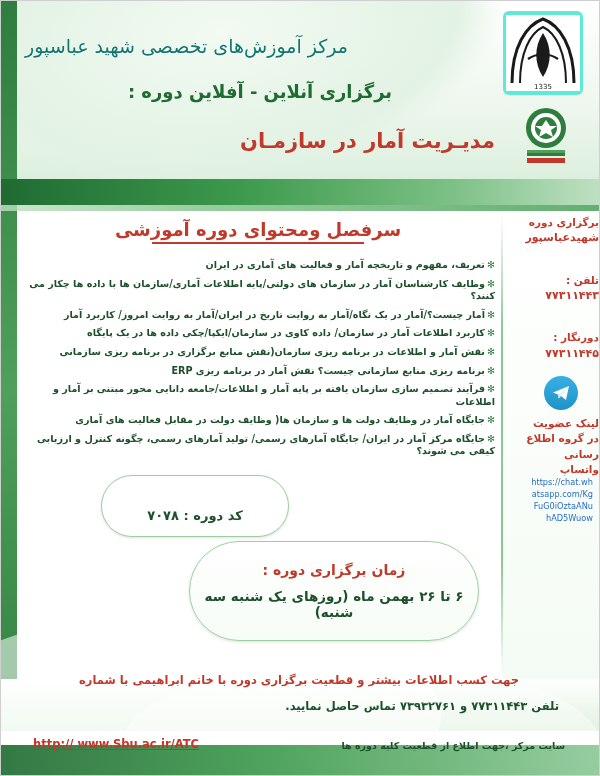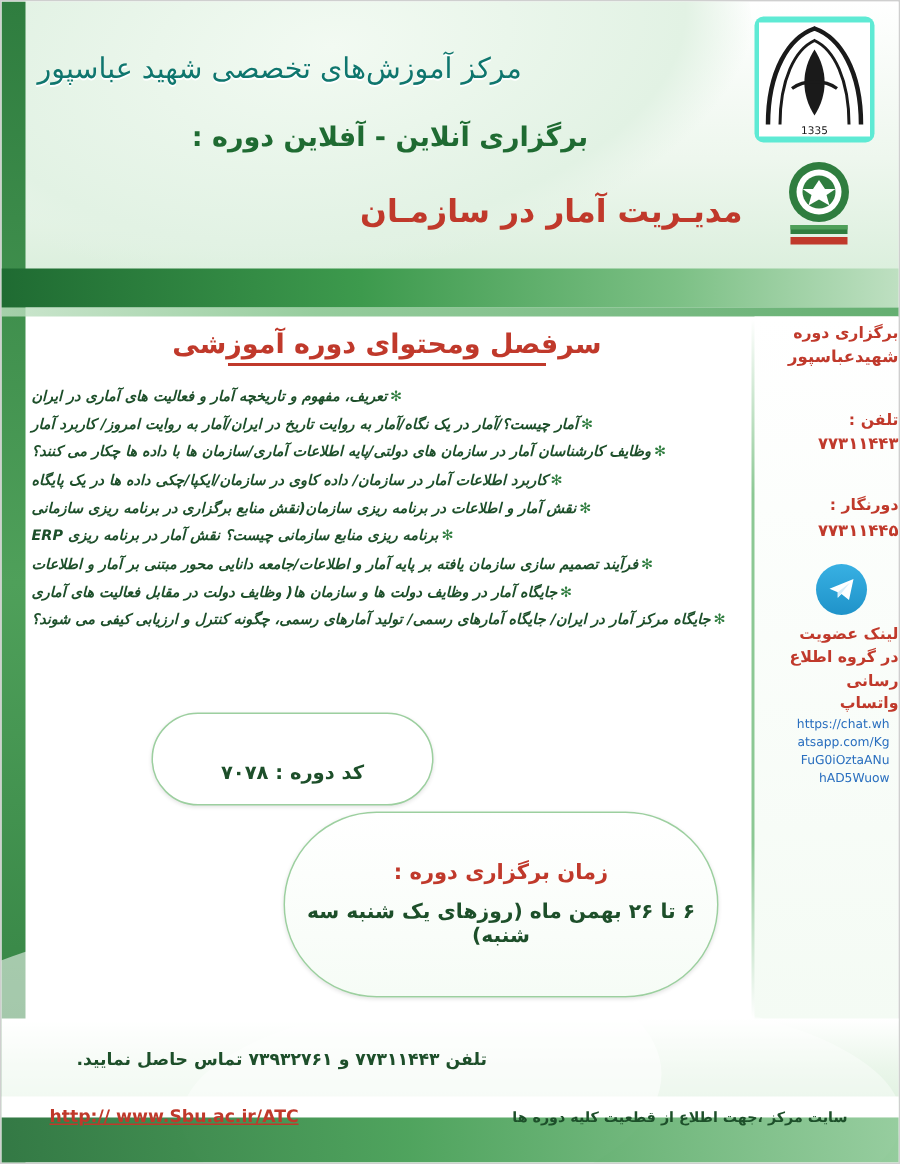--- a/index.html
+++ b/index.html
@@ -134,24 +134,23 @@
   }
   .section-underline {
     width: 212px; height: 2px; margin: 0 auto 12px auto;
     background: #c0392b;
   }
   .topic-list { margin: 0; padding: 0; list-style: none; }
   .topic-list li {
     color: #1d4f2a;
     font-size: 9.6px;
     line-height: 1.28;
-    text-align: left;
+    text-align: right;
     padding: 3.2px 0;
     font-weight: bold;
-    font-style: italic;
   }
   .topic-list li .star { color: #2f7d3f; margin-left: 2px; }
 
   
   .bubble {
     position: absolute;
     background: #ffffff;
     border: 1.5px solid #9ccf9f;
     border-radius: 50% / 50%;
     box-shadow: 0 1px 3px rgba(0,0,0,.12);
@@ -161,21 +160,21 @@
   .bubble-code {
     right: 310px; top: 474px;
     width: 188px; height: 62px;
     border-radius: 110px;
   }
   .bubble-code .txt {
     color: #1d4f2a; font-size: 13px; font-weight: bold; margin-top: 19px;
   }
   .bubble-time {
     right: 120px; top: 540px;
-    width: 290px; height: 124px;
+    width: 290px; height: 100px;
     border-radius: 160px;
     flex-direction: column;
     background: linear-gradient(180deg, #ffffff 0%, #f6fcf6 100%);
   }
   .bubble-time .t1 { color: #c0392b; font-size: 14px; font-weight: bold; margin-bottom: 10px; }
   .bubble-time .t2 { color: #1d4f2a; font-size: 13.5px; font-weight: bold; }
 
   
   .sidebar {
     position: absolute; right: 0; top: 214px;
@@ -199,22 +198,22 @@
 
   
   .footer {
     position: absolute; left: 0; right: 0; bottom: 0; width: 600px; height: 120px;
   }
   .foot-line1 {
     position: absolute; right: 40px; left: 40px; top: 18px;
     text-align: center; color: #c0392b; font-size: 11.5px; font-weight: bold;
   }
   .foot-line2 {
-    position: absolute; right: 40px; left: 52px; top: 44px;
-    text-align: left; color: #1d4f2a; font-size: 11.5px; font-weight: bold;
+    position: absolute; right: 40px; left: 40px; top: 44px;
+    text-align: right; color: #1d4f2a; font-size: 11.5px; font-weight: bold;
   }
   .foot-url {
     position: absolute; left: 34px; bottom: 24px;
     color: #c0392b; font-size: 11.5px; font-weight: bold;
     direction: ltr; text-decoration: underline;
   }
   .foot-note {
     position: absolute; right: 34px; bottom: 24px;
     color: #1d4f2a; font-size: 9.5px; font-weight: bold;
   }
@@ -266,22 +265,22 @@
     <div class="title-2">برگزاری آنلاین - آفلاین دوره :</div>
     <div class="title-3">مدیـریت آمار در سازمـان</div>
   </div>
 
   <div class="content">
     <div class="section-title">سرفصل ومحتوای دوره آموزشی</div>
     <div class="section-underline"></div>
 
     <ul class="topic-list">
       <li><span class="star">✻</span><span>تعریف، مفهوم و تاریخچه آمار و فعالیت های آماری در ایران</span></li>
+      <li><span class="star">✻</span><span>وظایف کارشناسان آمار در سازمان های دولتی/پایه اطلاعات آماری/سازمان ها با داده ها چکار می کنند؟</span></li>
       <li><span class="star">✻</span><span>آمار چیست؟/آمار در یک نگاه/آمار به روایت تاریخ در ایران/آمار به روایت امروز/ کاربرد آمار</span></li>
-      <li><span class="star">✻</span><span>وظایف کارشناسان آمار در سازمان های دولتی/پایه اطلاعات آماری/سازمان ها با داده ها چکار می کنند؟</span></li>
       <li><span class="star">✻</span><span>کاربرد اطلاعات آمار در سازمان/ داده کاوی در سازمان/ایکپا/چکی داده ها در یک پایگاه</span></li>
       <li><span class="star">✻</span><span>نقش آمار و اطلاعات در برنامه ریزی سازمان(نقش منابع برگزاری در برنامه ریزی سازمانی</span></li>
       <li><span class="star">✻</span><span>برنامه ریزی منابع سازمانی چیست؟ نقش آمار در برنامه ریزی ERP</span></li>
       <li><span class="star">✻</span><span>فرآیند تصمیم سازی سازمان یافته بر پایه آمار و اطلاعات/جامعه دانایی محور مبتنی بر آمار و اطلاعات</span></li>
       <li><span class="star">✻</span><span>جایگاه آمار در وظایف دولت ها و سازمان ها( وظایف دولت در مقابل فعالیت های آماری</span></li>
       <li><span class="star">✻</span><span>جایگاه مرکز آمار در ایران/ جایگاه آمارهای رسمی/ تولید آمارهای رسمی، چگونه کنترل و ارزیابی کیفی می شوند؟</span></li>
     </ul>
   </div>
 
   <div class="bubble bubble-code">
@@ -316,18 +315,19 @@
       </svg>
     </div>
 
     <div class="side-block" style="margin-top:6px;">
       <div class="side-label">لینک عضویت در گروه اطلاع رسانی واتساپ</div>
       <div class="side-link">https://chat.whatsapp.com/KgFuG0iOztaANuhAD5Wuow</div>
     </div>
   </div>
 
   <div class="footer">
+    <div class="foot-line1">جهت کسب اطلاعات بیشتر و قطعیت برگزاری دوره با خانم ابراهیمی با شماره</div>
     <div class="foot-line2">تلفن ۷۷۳۱۱۴۴۳ و ۷۳۹۳۲۷۶۱ تماس حاصل نمایید.</div>
     <div class="foot-url">http:// www.Sbu.ac.ir/ATC</div>
     <div class="foot-note">سایت مرکز ،جهت اطلاع از قطعیت کلیه دوره ها</div>
   </div>
 
 </div>
 
 </body></html>

